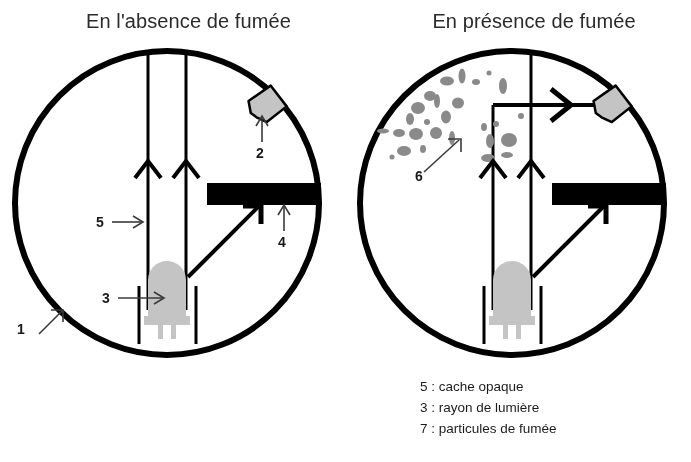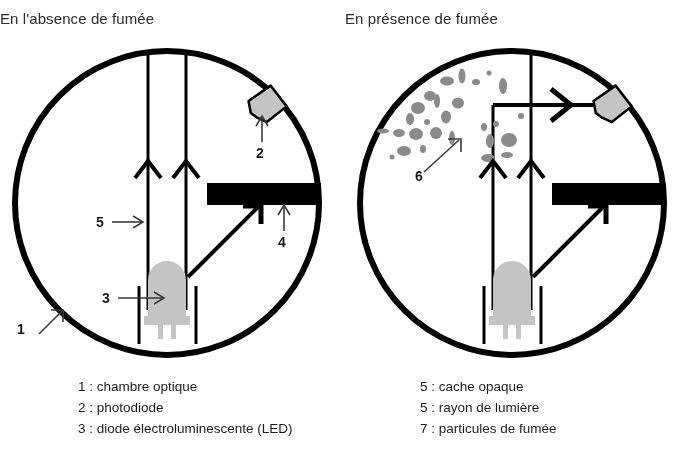--- a/index.html
+++ b/index.html
@@ -15,25 +15,26 @@
     color: #1a1a1a;
     overflow: hidden;
   }
   #root {
     position: absolute;
     left: 0; top: 0;
     width: 691px; height: 462px;
   }
   .panel-title {
     position: absolute;
-    font-size: 15px;
+    font-size: 20px;
     color: #2b2b2b;
     white-space: nowrap;
-    text-align: left;
+    text-align: center;
     letter-spacing: 0.1px;
+    padding-left: 16px;
   }
   #title-left  { left: 0;   top: 10px; width: 345px; }
   #title-right { left: 345px; top: 10px; width: 346px; }
 
   .legend-col {
     position: absolute;
     font-size: 13.5px;
     color: #1c1c1c;
     line-height: 21px;
     white-space: nowrap;
@@ -217,24 +218,19 @@
   </svg>
 
   <div class="callout-num" style="left:17px; top:321px;">1</div>
   <div class="callout-num" style="left:256px; top:145px;">2</div>
   <div class="callout-num" style="left:102px; top:290px;">3</div>
   <div class="callout-num" style="left:278px; top:234px;">4</div>
   <div class="callout-num" style="left:96px; top:214px;">5</div>
 
   <div class="callout-num" style="left:415px; top:168px;">6</div>
 
-  <div class="legend-col" id="legend-left">
-    <span class="legend-item">1 : chambre optique</span>
-    <span class="legend-item">2 : photodiode</span>
-    <span class="legend-item">3 : diode électroluminescente (LED)</span>
-  </div>
   <div class="legend-col" id="legend-right">
     <span class="legend-item">5 : cache opaque</span>
-    <span class="legend-item">5 : rayon de lumière</span>
+    <span class="legend-item">3 : rayon de lumière</span>
     <span class="legend-item">7 : particules de fumée</span>
   </div>
 
 </div>
 
 </body></html>

